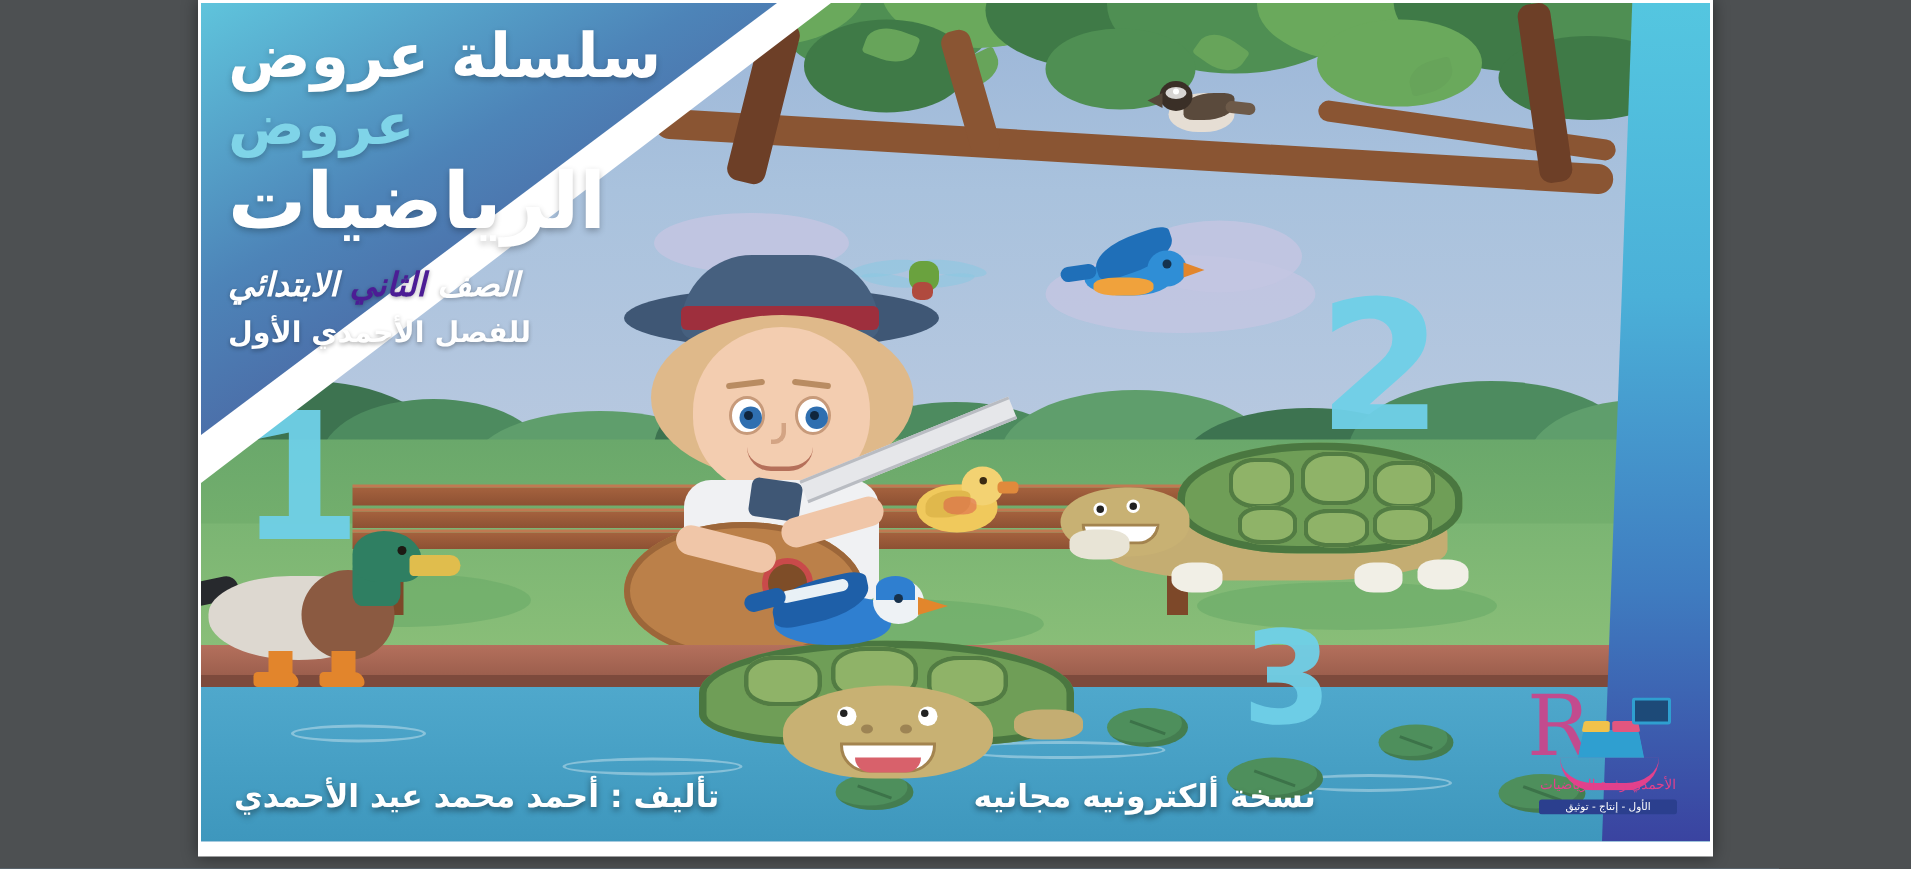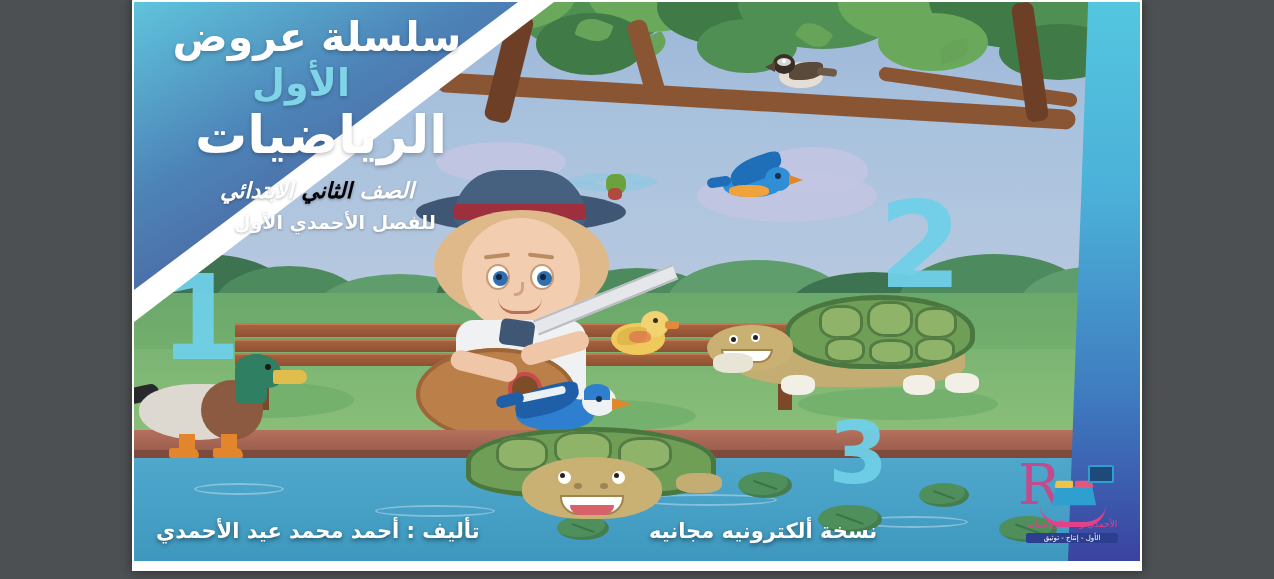--- a/index.html
+++ b/index.html
@@ -220,21 +220,21 @@
     z-index:5;
   }
   #title-panel-edge {
     position:absolute; left:0; top:0; width:420px; height:320px;
     background:#ffffff;
     clip-path: polygon(0 0, 100% 0, 0 100%);
     z-index:4;
   }
   #title-content {
     position:absolute; left:0; top:0; width:360px; height:288px;
-    z-index:6; direction:rtl; text-align:center;
+    z-index:6; direction:rtl; text-align:left;
     padding:12px 18px 0 18px;
   }
   .t-line1 {
     font-family:"DejaVu Sans", sans-serif;
     font-size:41px; font-weight:bold; color:#ffffff;
     letter-spacing:1px; line-height:1.15;
     text-shadow:0 2px 4px rgba(0,0,0,.25);
     margin-right:-6px;
   }
   .t-line2 {
@@ -249,21 +249,21 @@
     line-height:1.1; margin-top:2px; margin-right:-14px;
     text-shadow:0 2px 4px rgba(0,0,0,.25);
   }
   .t-grade {
     margin-top:14px; margin-right:-6px;
     font-family:"DejaVu Sans", sans-serif;
     font-size:22px; font-weight:bold; color:#ffffff;
     font-style:italic;
     text-shadow:0 1px 3px rgba(0,0,0,.3);
   }
-  .t-grade .hl { color:#000000; }
+  .t-grade .hl { color:#4c1d95; }
   .t-term {
     margin-top:8px; margin-right:-42px;
     font-family:"DejaVu Sans", sans-serif;
     font-size:19px; font-weight:bold; color:#ffffff;
     text-shadow:0 1px 3px rgba(0,0,0,.3);
   }
 
   
   .bignum {
     position:absolute; z-index:3;
@@ -553,21 +553,21 @@
       </div>
 
       <div class="bignum" id="num1">1</div>
       <div class="bignum" id="num2">2</div>
       <div class="bignum" id="num3">3</div>
 
       <div id="title-panel-edge"></div>
       <div id="title-panel"></div>
       <div id="title-content">
         <div class="t-line1">سلسلة عروض</div>
-        <div class="t-line2">الأول</div>
+        <div class="t-line2">عروض</div>
         <div class="t-line3">الرياضيات</div>
         <div class="t-grade">
           <span>الصف </span><span class="hl">الثاني</span><span> الابتدائي</span>
         </div>
         <div class="t-term">للفصل الأحمدي الأول</div>
       </div>
 
       <div class="cap-band"></div>
       <div class="cap" id="cap-free">نسخة ألكترونيه مجانيه</div>
       <div class="cap" id="cap-author">تأليف : أحمد محمد عيد الأحمدي</div>

